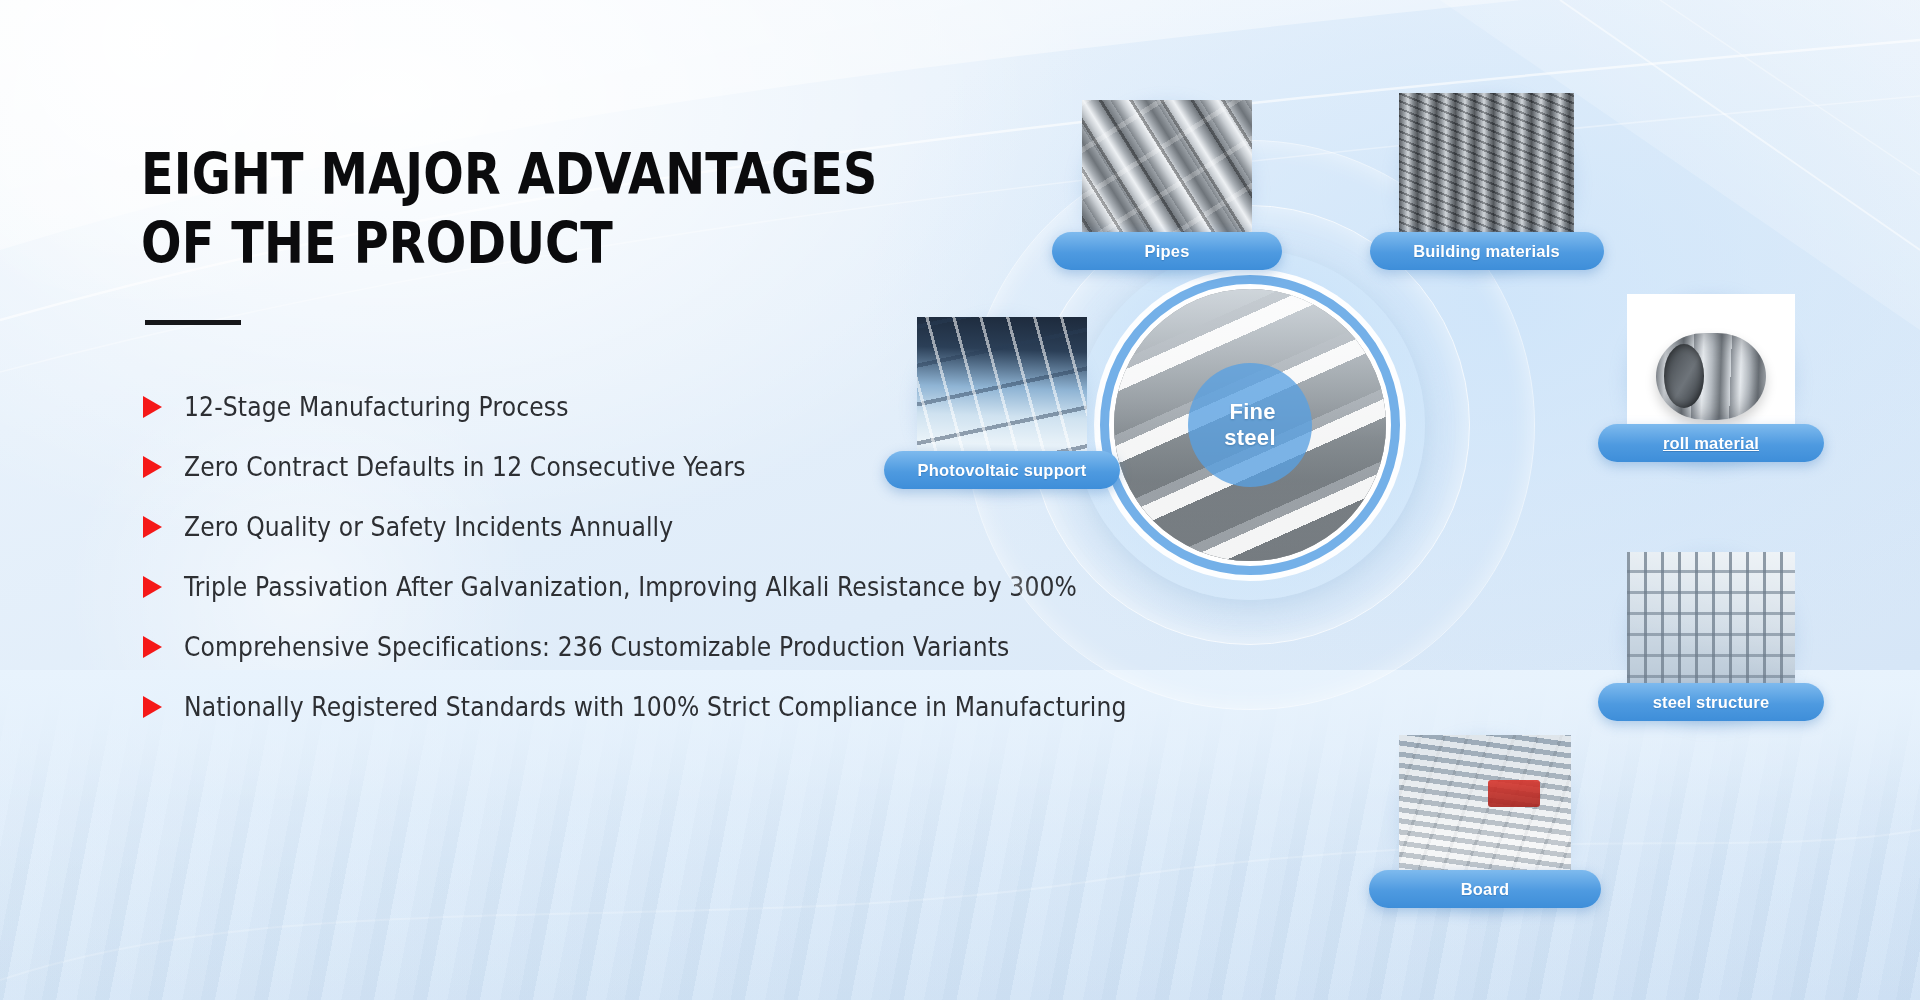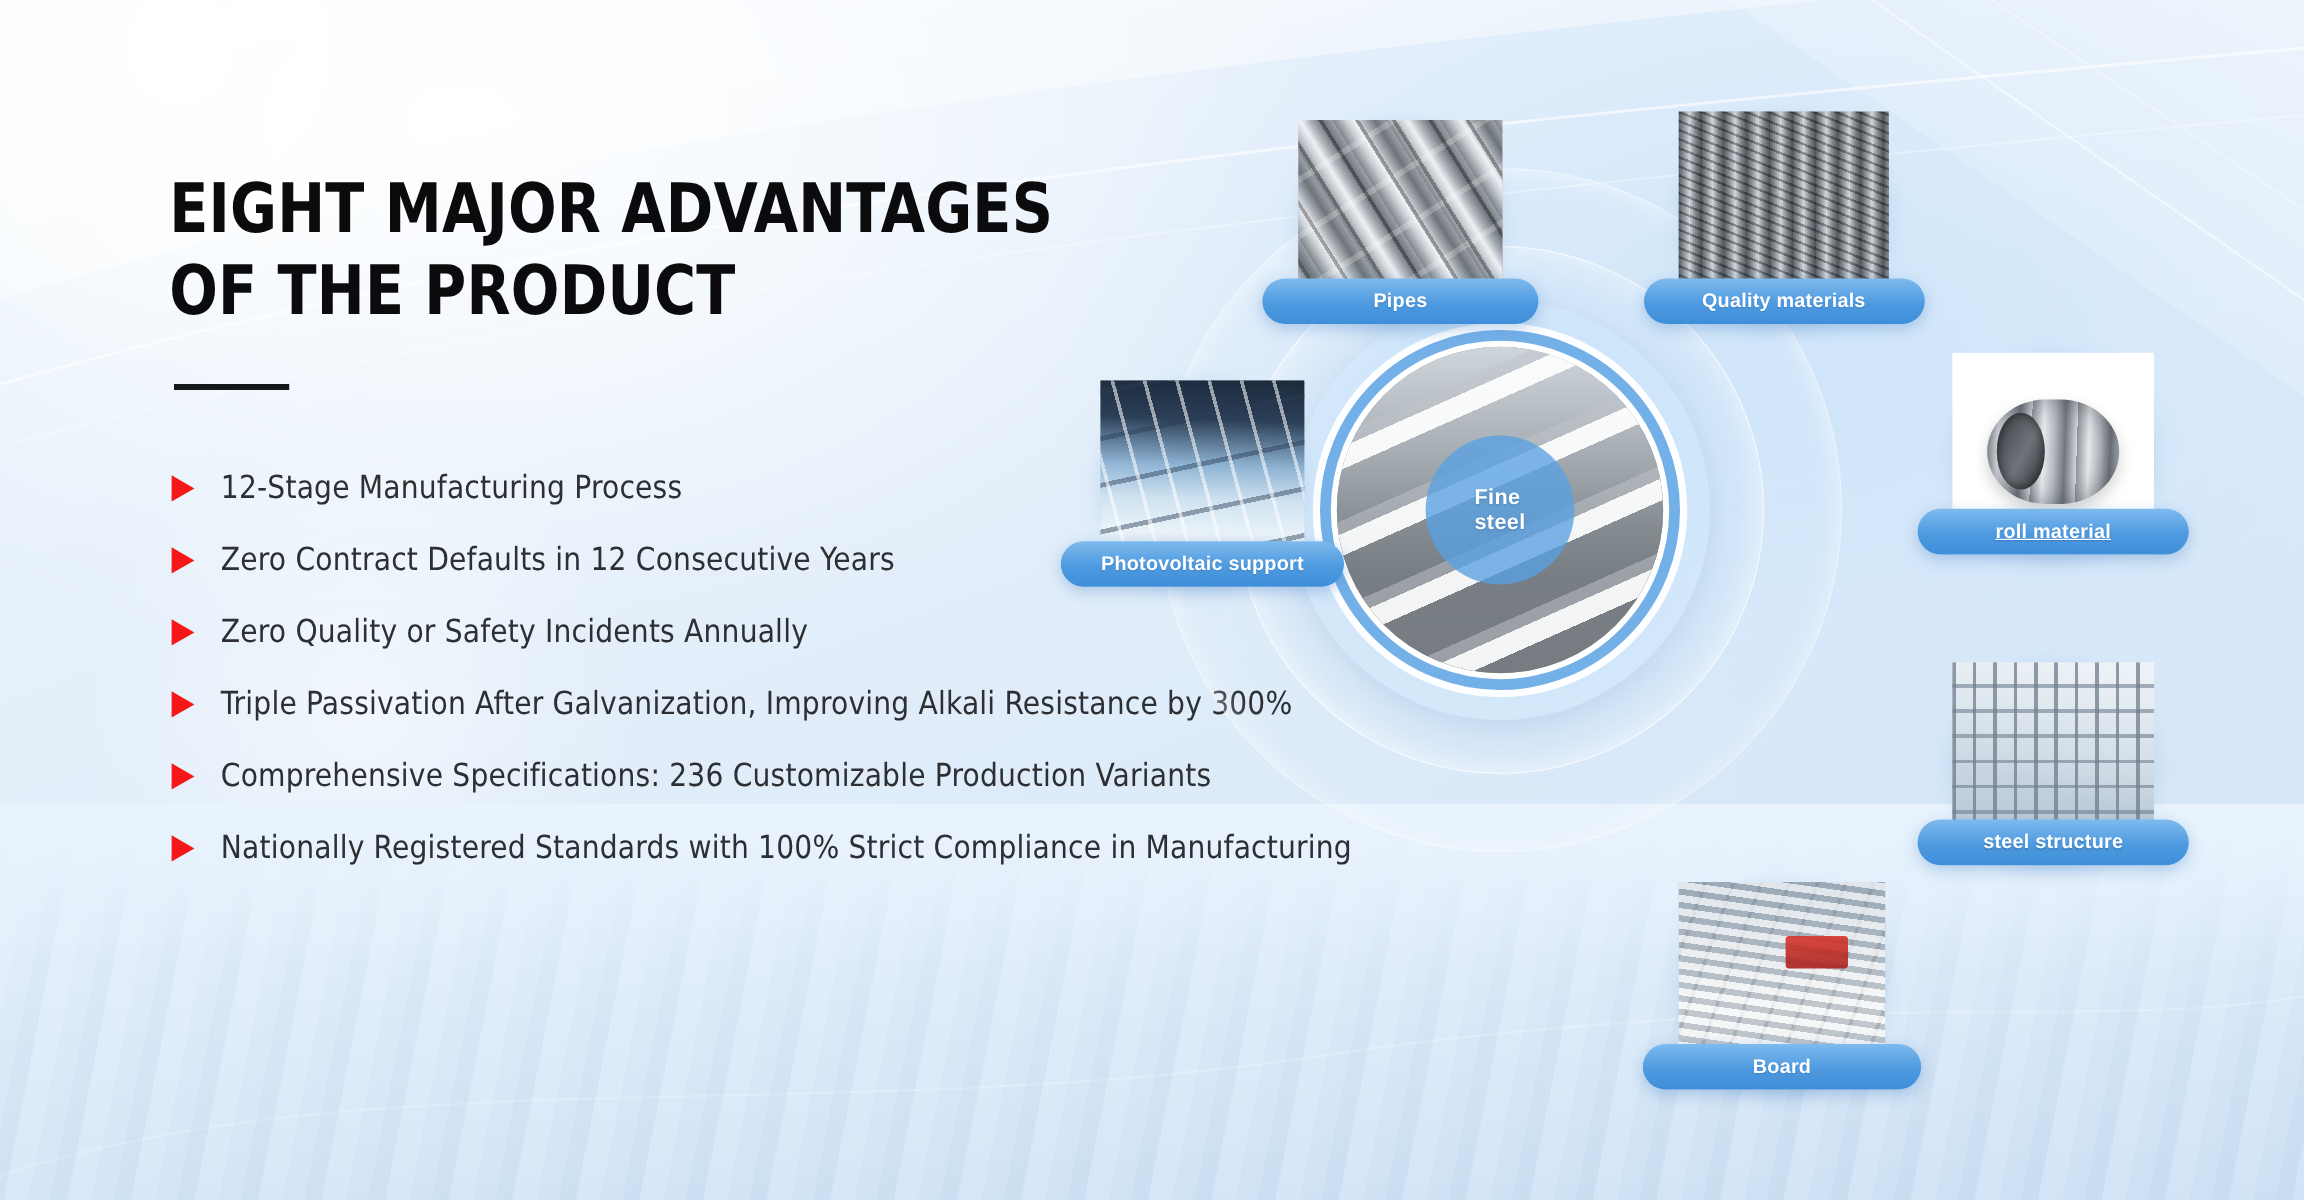--- a/index.html
+++ b/index.html
@@ -115,23 +115,23 @@
     background:#8d9195;
   }
   .hub-badge {
     position:absolute;
     left:50%; top:50%;
     width:124px; height:124px;
     margin-left:-62px; margin-top:-62px;
     border-radius:50%;
     background:rgba(88,160,226,0.78);
     display:flex; align-items:center; justify-content:center;
-    text-align:left;
+    text-align:right;
     color:#ffffff;
-    font-size:18px; font-weight:bold;
+    font-size:22px; font-weight:bold;
     line-height:1.16;
     letter-spacing:0.3px;
     white-space:pre-line;
     text-shadow:0 1px 2px rgba(30,80,130,0.35);
   }
 
   
   .sat { position:absolute; }
   .sat-circle {
     position:relative;
@@ -362,21 +362,21 @@
       </div>
       <div class="sat-label" style="top:132px; width:230px; height:38px;">Pipes</div>
     </div>
 
     <div class="sat" style="left:1399px; top:93px; width:175px; height:175px;">
       <div class="sat-circle" style="width:175px; height:175px;">
         <div class="sat-photo" style="width:138px; height:138px;">
           <div class="tex tex-rebar"></div>
         </div>
       </div>
-      <div class="sat-label" style="top:139px; width:234px; height:38px;">Quality materials</div>
+      <div class="sat-label" style="top:139px; width:234px; height:38px;">Building materials</div>
     </div>
 
     <div class="sat" style="left:917px; top:317px; width:170px; height:170px;">
       <div class="sat-circle" style="width:170px; height:170px;">
         <div class="sat-photo" style="width:134px; height:134px;">
           <div class="tex tex-pv"></div>
         </div>
       </div>
       <div class="sat-label" style="top:134px; width:236px; height:38px;">Photovoltaic support</div>
     </div>

